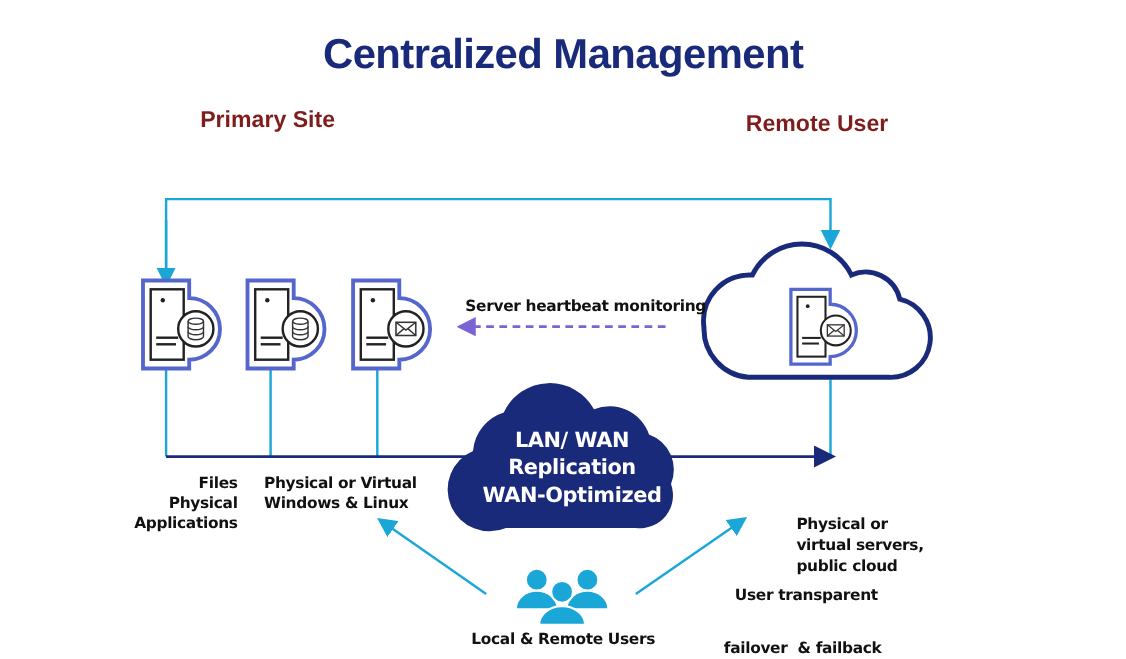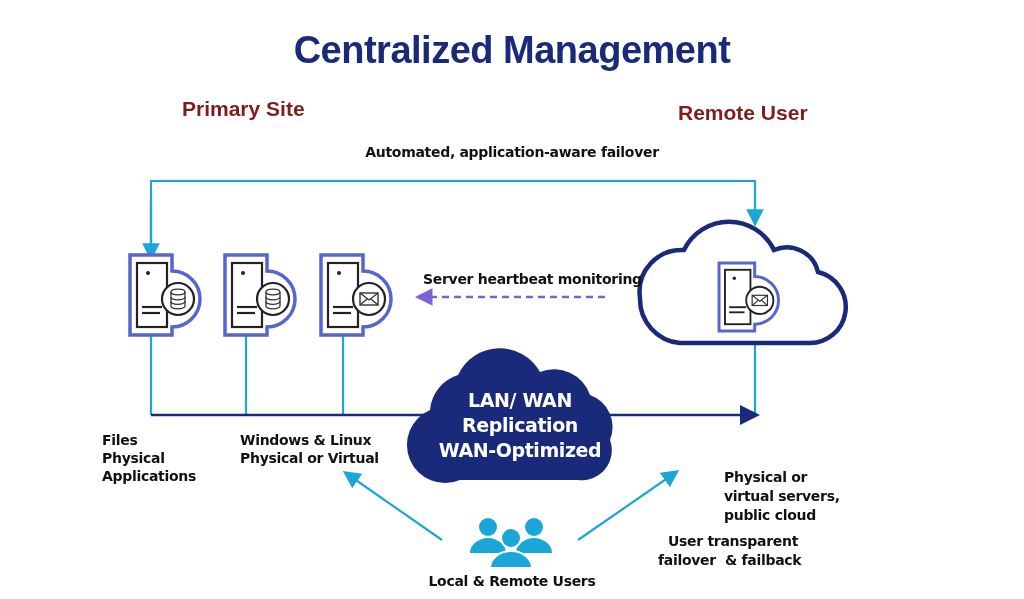--- a/index.html
+++ b/index.html
@@ -89,46 +89,45 @@
     <circle cx="511" cy="538" r="10" stroke="#fff" stroke-width="2"></circle>
     <path d="M490,568 A21,17 0 0 1 532,568 Z" stroke="#fff" stroke-width="2"></path>
   </g>
 </svg>
 
 <div class="abs title">Centralized Management</div>
 <div class="abs site" style="left:182px;top:97px;">Primary Site</div>
 <div class="abs site" style="left:678px;top:101px;">Remote User</div>
 
 <div class="abs lbl center" style="left:312px;width:400px;top:143px;">
-  <div>Automated, application-aware failover</div>
 </div>
 
 <div class="abs lbl" style="left:423px;top:270px;">Server heartbeat monitoring</div>
 
 <div class="abs cloudtxt" style="left:420px;width:200px;top:388px;">
   <div>LAN/ WAN</div>
   <div>Replication</div>
   <div>WAN-Optimized</div>
 </div>
 
-<div class="abs lbl" style="left:102px;top:431px;">
+<div class="abs lbl" style="left:122px;top:431px;text-align:right;">
   <div>Files</div>
   <div>Physical</div>
   <div>Applications</div>
 </div>
 
 <div class="abs lbl" style="left:240px;top:431px;">
+  <div>Physical or Virtual</div>
   <div>Windows &amp; Linux</div>
-  <div>Physical or Virtual</div>
 </div>
 
 <div class="abs lbl" style="left:724px;top:444px;line-height:19px;margin-top:24px;">
   <div>Physical or</div>
   <div>virtual servers,</div>
   <div>public cloud</div>
 </div>
 
 <div class="abs lbl" style="left:658px;top:532px;line-height:19px;">
   <div style="padding-left:10px;">User transparent</div>
-  <div style="white-space:pre;">failover  &amp; failback</div>
+  <div style="white-space:pre;margin-top:30px;">failover  &amp; failback</div>
 </div>
 
 <div class="abs lbl center" style="left:412px;width:200px;top:572px;">Local &amp; Remote Users</div>
 
 </body></html>

